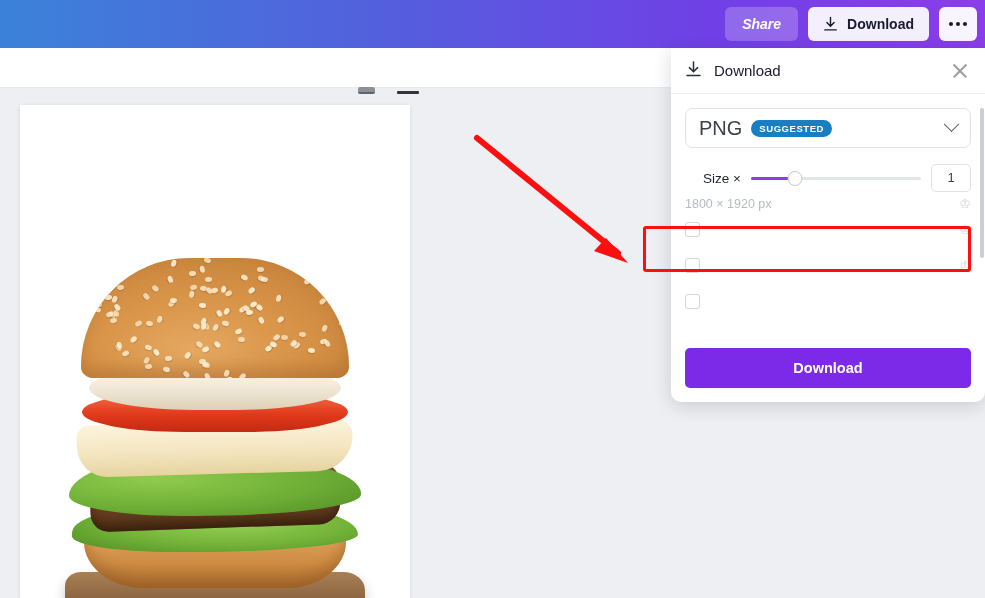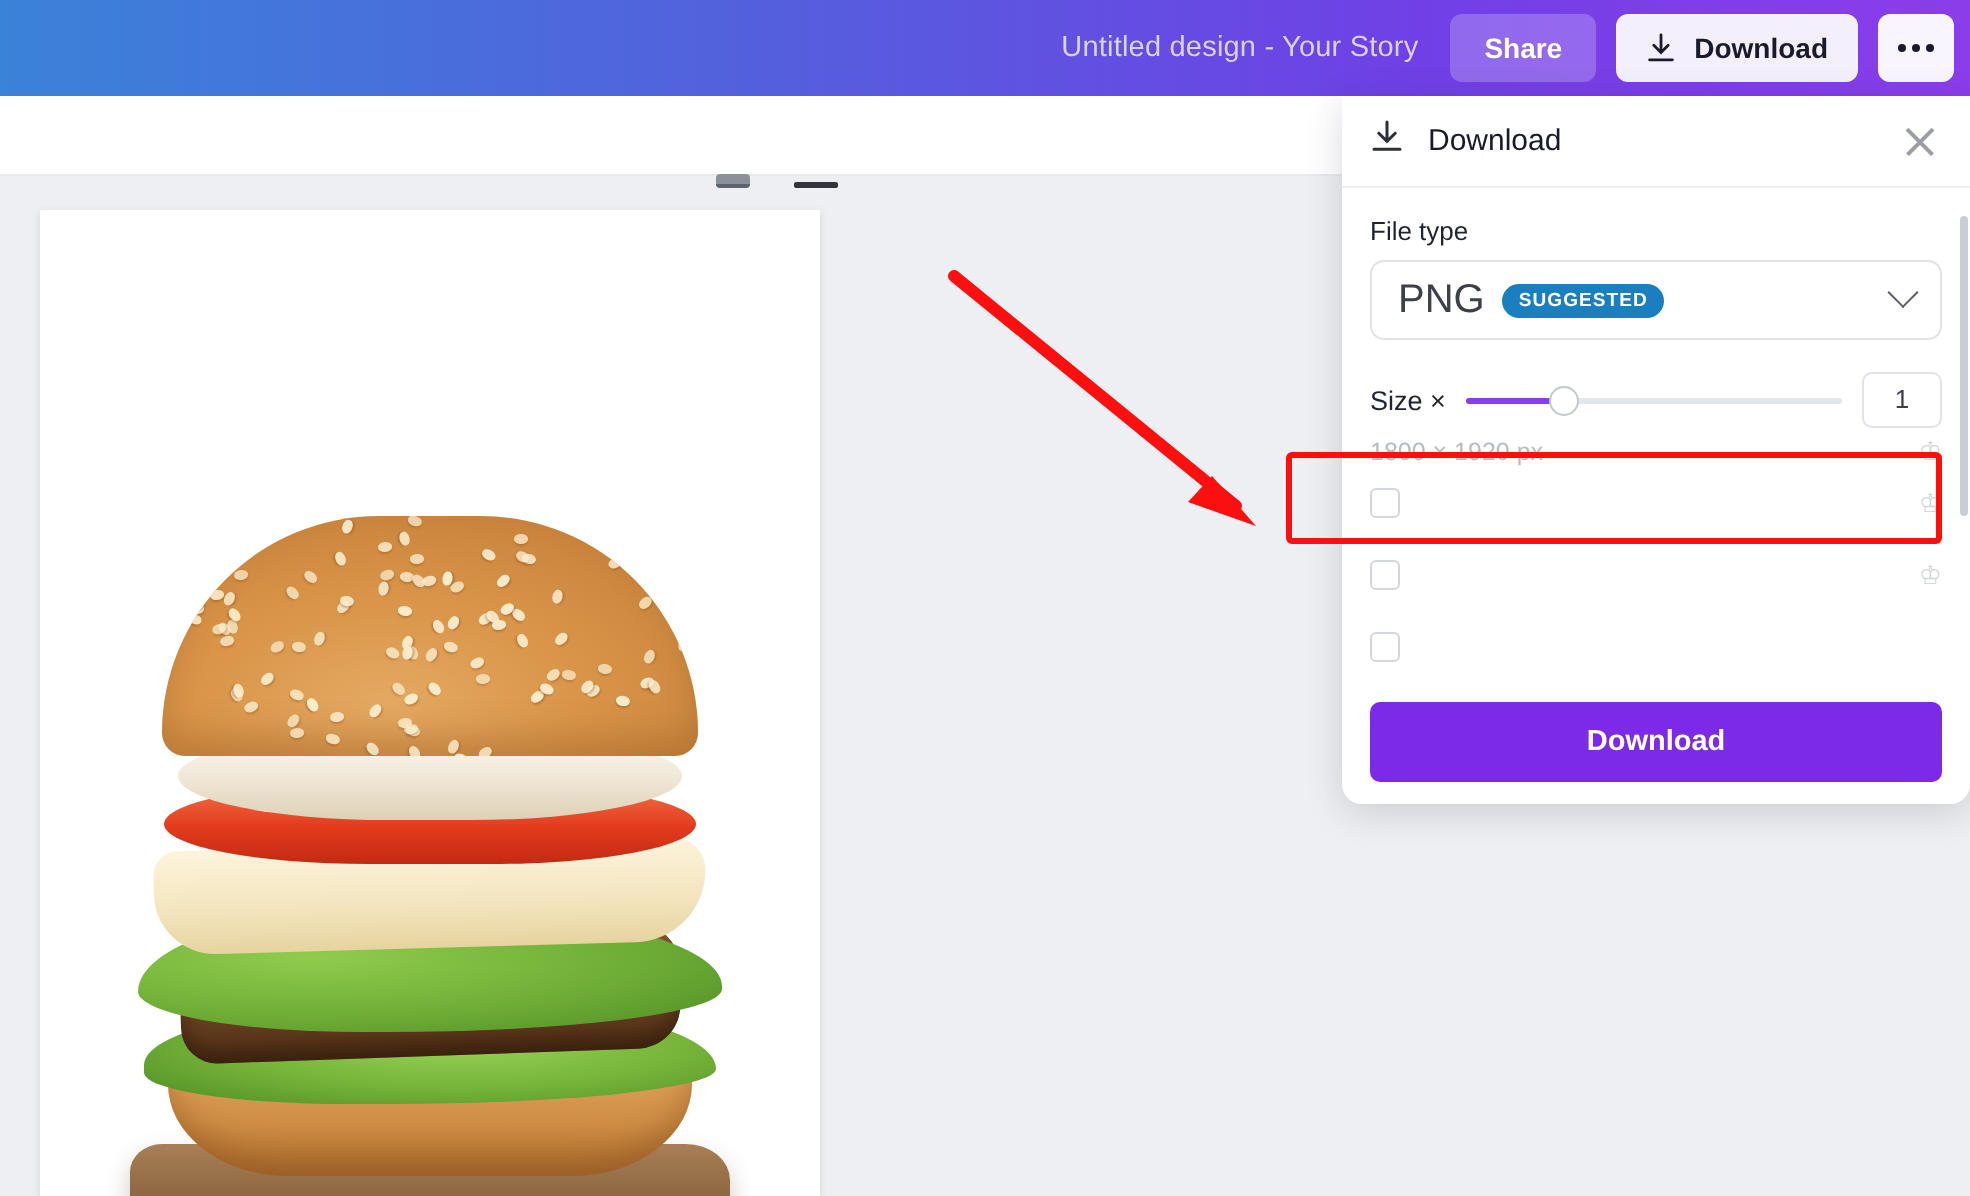--- a/index.html
+++ b/index.html
@@ -18,21 +18,21 @@
     padding-right: 8px; gap: 10px;
   }
   .doc-title {
     color: #d9d2f5; font-size: 14.5px; letter-spacing: .1px;
     margin-right: 6px; white-space: nowrap;
   }
   .btn-share {
     background: rgba(255,255,255,.22); color: #ffffff;
     font-size: 14px; font-weight: bold;
     border: none; border-radius: 6px;
-    height: 34px; padding: 0 17px; cursor: pointer;
+    height: 34px; padding: 0 17px; cursor: pointer; font-style: italic;
   }
   .btn-download {
     background: #f4effd; color: #1a1a2e;
     font-size: 14px; font-weight: bold;
     border: none; border-radius: 6px;
     height: 34px; padding: 0 15px; cursor: pointer;
     display: flex; align-items: center; gap: 9px;
   }
   .btn-dots {
     background: #f8f5fe; border: none; border-radius: 6px;
@@ -171,21 +171,21 @@
   }
   .select-val { font-size: 20px; color: #3c4049; }
   .badge {
     background: #1a7fc1; color: #fff; font-size: 9.5px; font-weight: bold;
     letter-spacing: .55px; border-radius: 9px; padding: 3px 8px; margin-left: 9px;
   }
   .chev { margin-left: auto; width: 11px; height: 11px;
           border-right: 1.8px solid #5a5f68; border-bottom: 1.8px solid #5a5f68;
           transform: rotate(45deg) translate(-3px,-3px); }
 
-  .size-row { display: flex; align-items: center; gap: 10px; margin-bottom: 4px; }
+  .size-row { display: flex; align-items: center; gap: 10px; margin-bottom: 4px; margin-left: 18px; }
   .size-label { font-size: 13.5px; color: #1f2330; white-space: nowrap; }
   .slider { flex: 1; height: 20px; position: relative; cursor: pointer; }
   .slider-track {
     position: absolute; left: 0; right: 0; top: 9px; height: 3px;
     background: #e2e5ea; border-radius: 3px;
   }
   .slider-fill {
     position: absolute; left: 0; top: 9px; height: 3px; width: 26%;
     background: #8b3dea; border-radius: 3px;
   }
@@ -230,21 +230,20 @@
   .anno-arrow { position: absolute; left: 460px; top: 125px; pointer-events: none; }
 
   .icon-dl { display: block; }
 </style>
 </head>
 <body>
 
 <div id="app">
 
   <div class="topbar">
-    <div class="doc-title">Untitled design - Your Story</div>
 
     <button class="btn-share">Share</button>
 
     <button class="btn-download">
       <span>
         <svg class="icon-dl" width="15" height="16" viewBox="0 0 15 16">
           <path d="M7.5 1.5v8.4M3.9 6.6l3.6 3.6 3.6-3.6M1.8 13.9h11.4" stroke="#1a1a2e" stroke-width="1.4" fill="none" stroke-linecap="round"></path>
         </svg>
       </span>
       <span>Download</span>
@@ -399,21 +398,20 @@
       <span>
         <svg width="17" height="18" viewBox="0 0 17 18">
           <path d="M8.5 2v9.6M4.4 7.6l4.1 4.1 4.1-4.1M2 15.6h13" stroke="#2b2f38" stroke-width="1.5" fill="none" stroke-linecap="round"></path>
         </svg>
       </span>
       <span class="panel-title">Download</span>
       <span class="close-x"></span>
     </div>
 
     <div class="panel-body">
-      <div class="field-label">File type</div>
 
       <div class="select-box">
         <span class="select-val">PNG</span>
         <span class="badge">SUGGESTED</span>
         <span class="chev"></span>
       </div>
 
       <div class="size-row">
         <span class="size-label">Size ×</span>
         <div class="slider">

